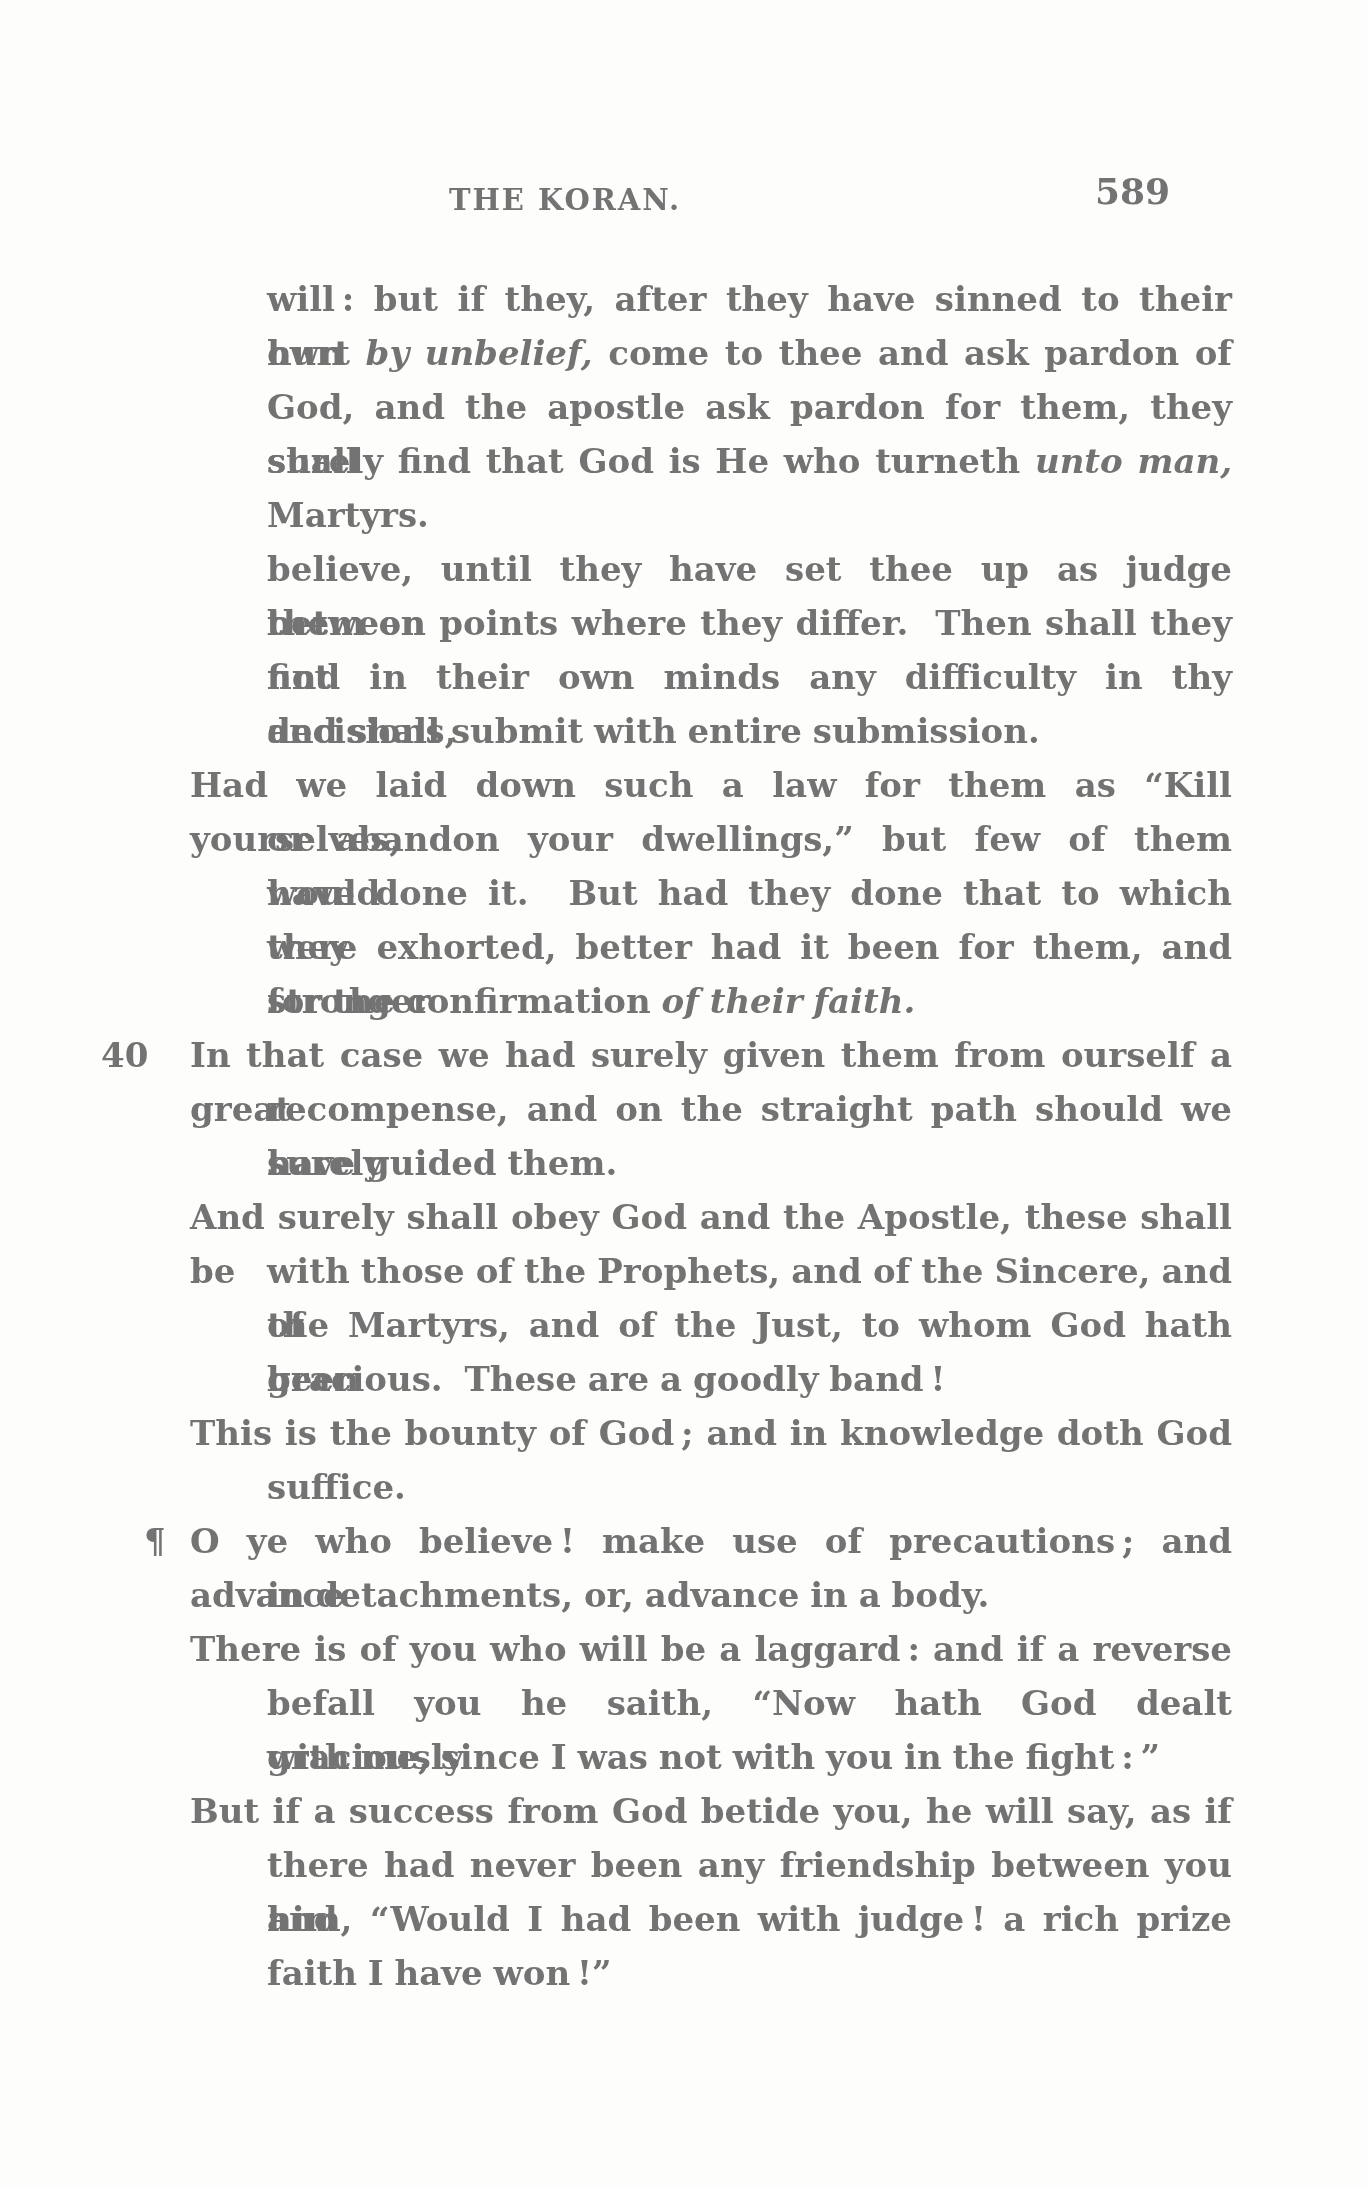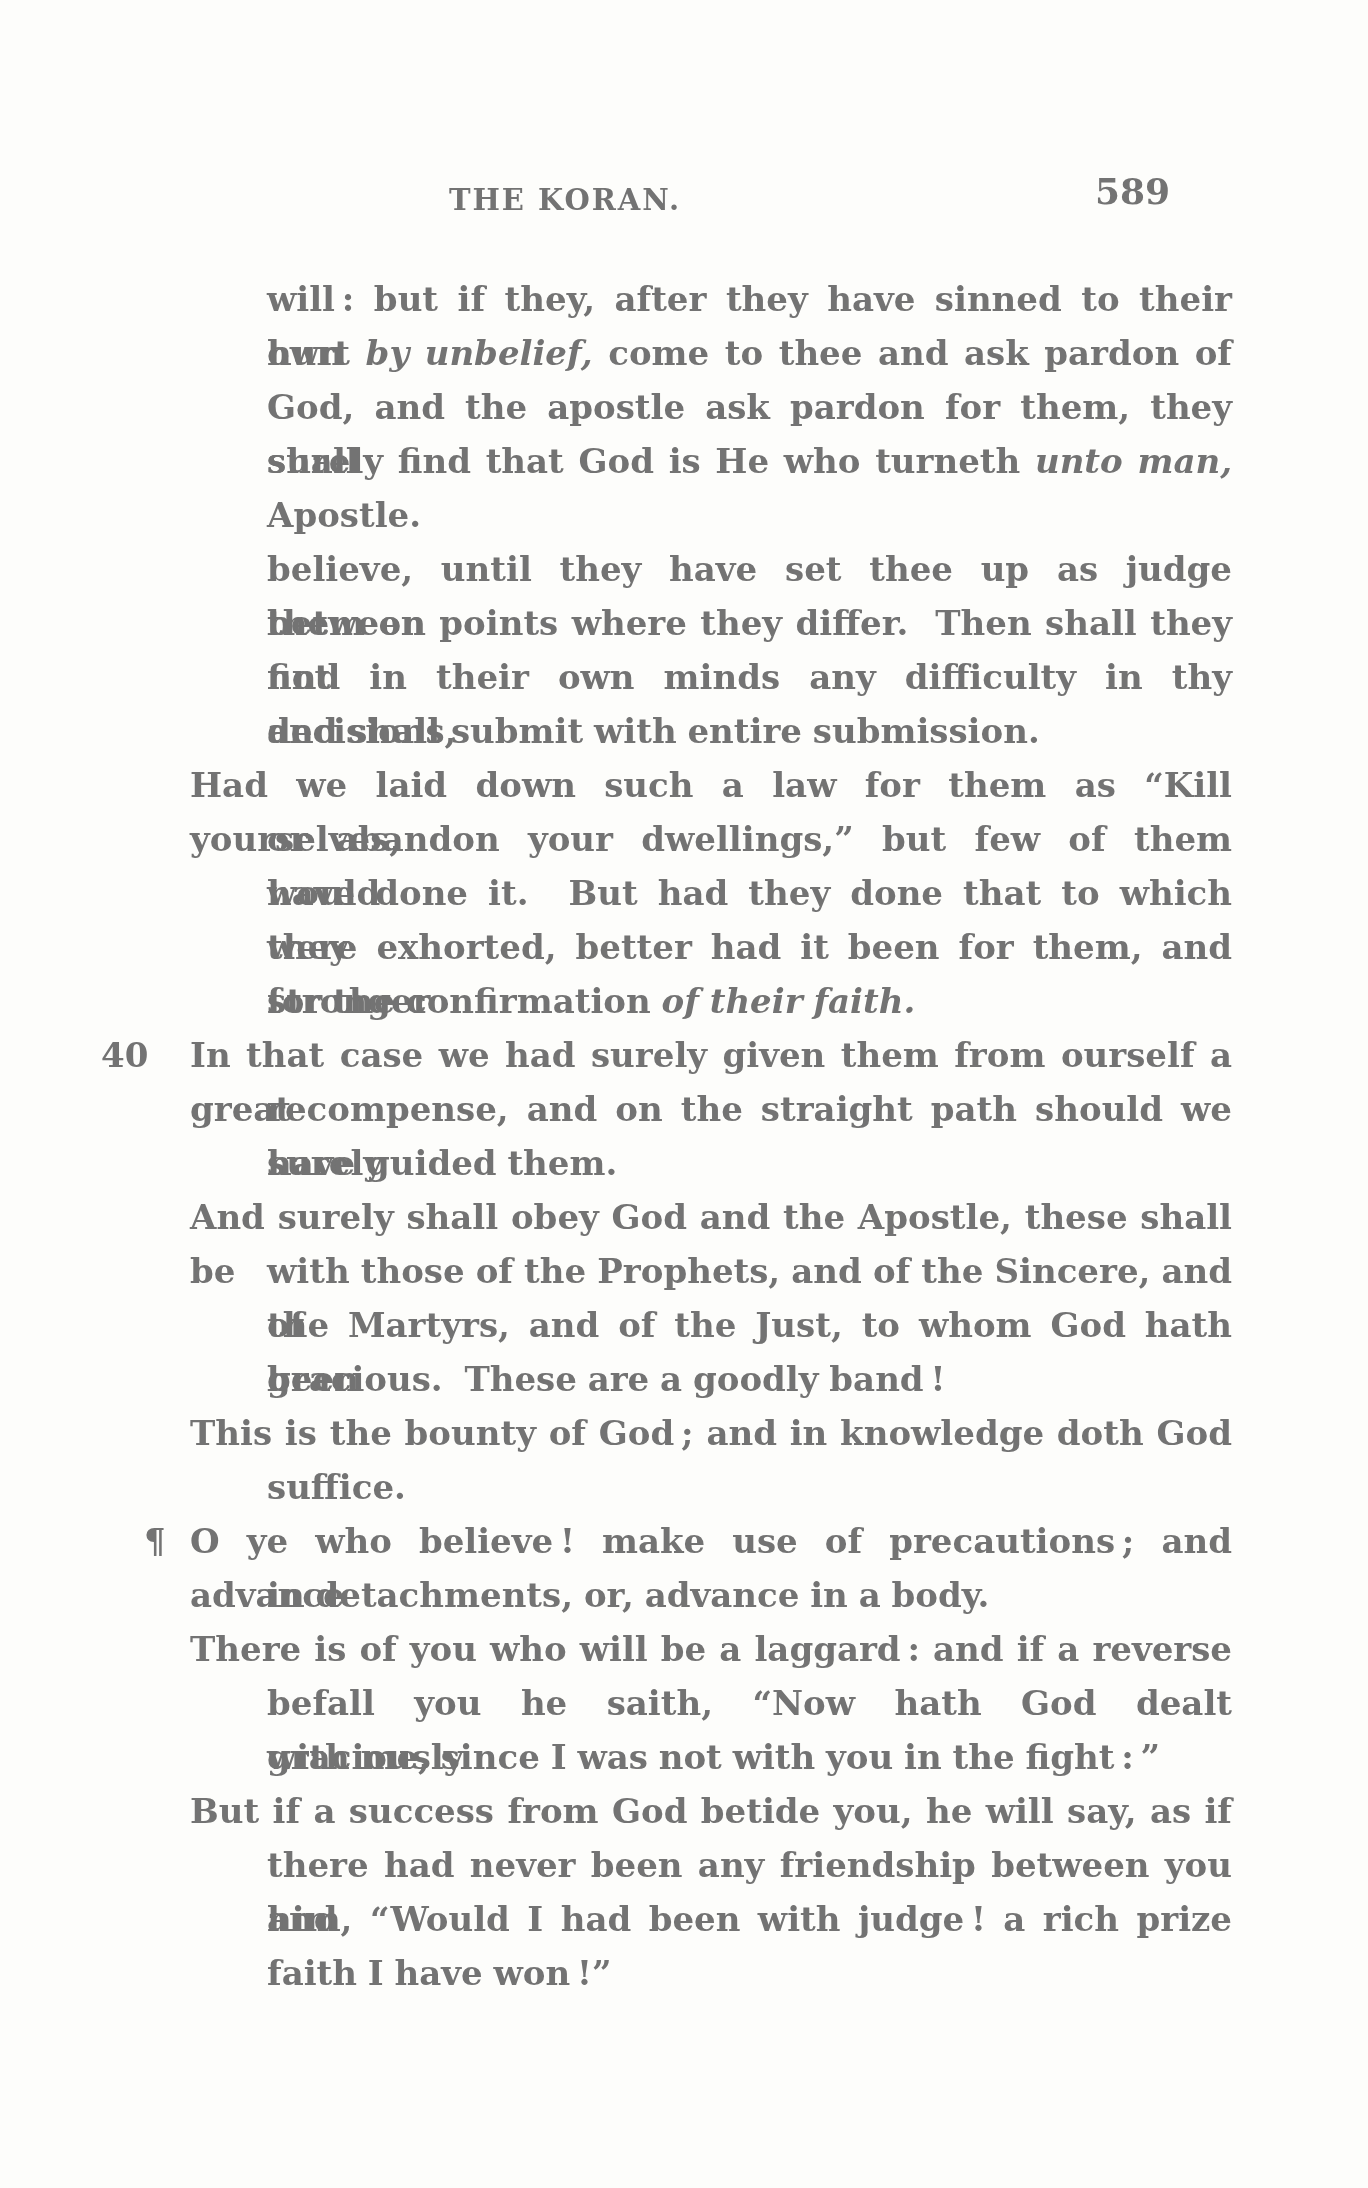--- a/index.html
+++ b/index.html
@@ -72,21 +72,21 @@
 
 <div class="page">
   <div class="running-title">THE KORAN.</div>
   <div class="page-number">589</div>
   <div class="text-column" id="text-column">
       <div class="paragraph">
         <div class="line cont"><span>will : but if they, after they have sinned to their own</span></div>
         <div class="line cont"><span>hurt </span><i>by unbelief,</i><span> come to thee and ask pardon of</span></div>
         <div class="line cont"><span>God, and the apostle ask pardon for them, they shall</span></div>
         <div class="line cont"><span>surely find that God is He who turneth </span><i>unto man,</i></div>
-        <div class="line cont end"><span>Apostle.</span></div>
+        <div class="line cont end"><span>Martyrs.</span></div>
       </div>
       <div class="paragraph">
         <div class="line cont"><span>believe, until they have set thee up as judge between</span></div>
         <div class="line cont"><span>them on points where they differ.&nbsp; Then shall they not</span></div>
         <div class="line cont"><span>find in their own minds any difficulty in thy decisions,</span></div>
         <div class="line cont end"><span>and shall submit with entire submission.</span></div>
       </div>
       <div class="paragraph">
         <div class="line"><span>Had we laid down such a law for them as “Kill yourselves,</span></div>
         <div class="line cont"><span>or abandon your dwellings,” but few of them would</span></div>

